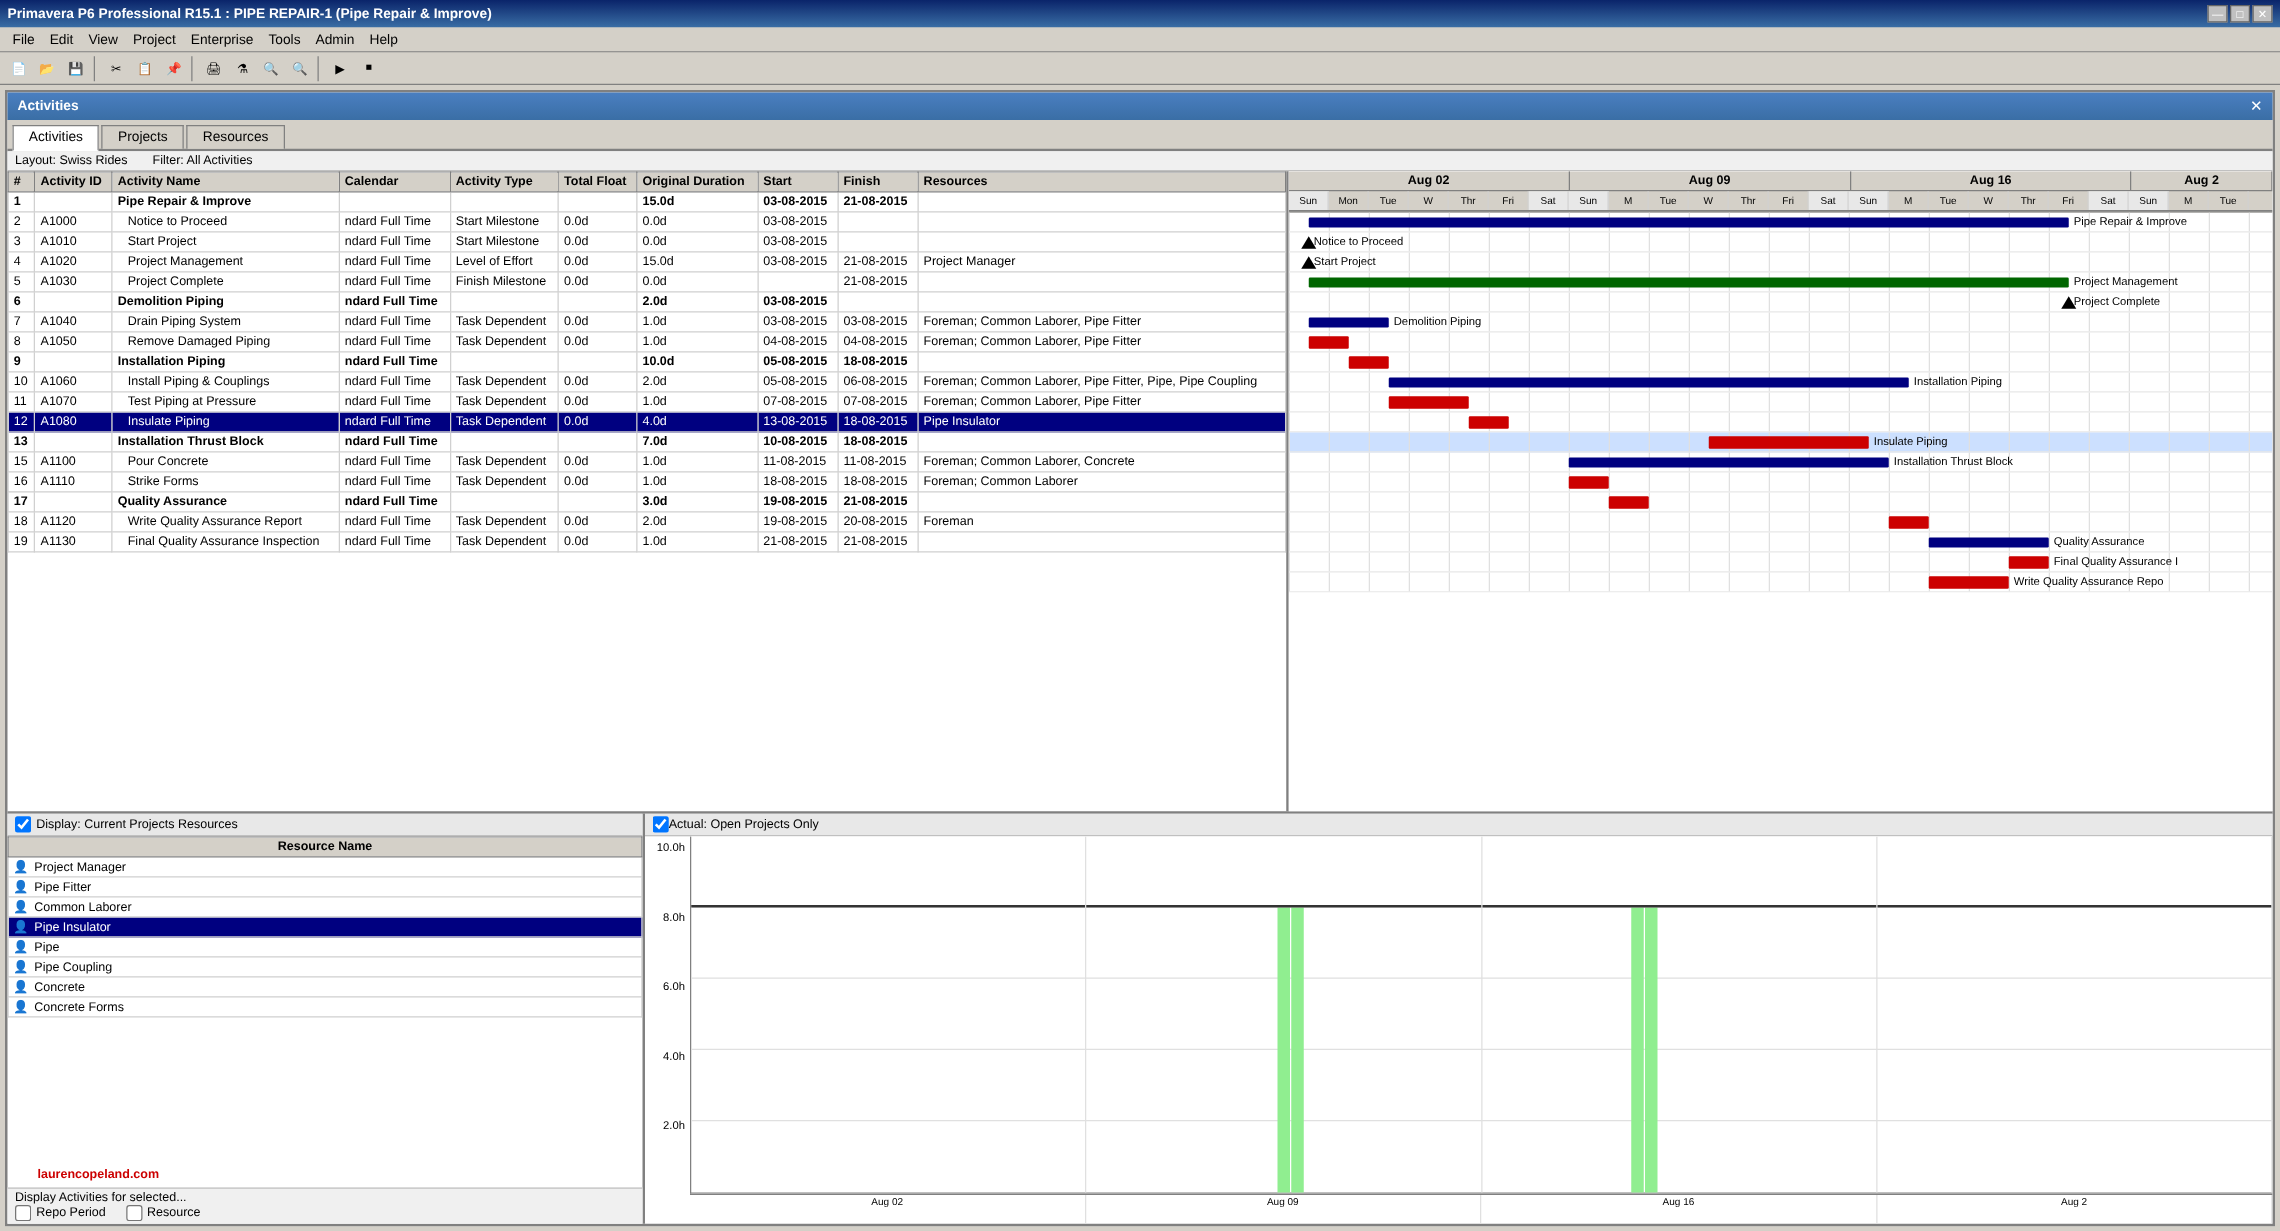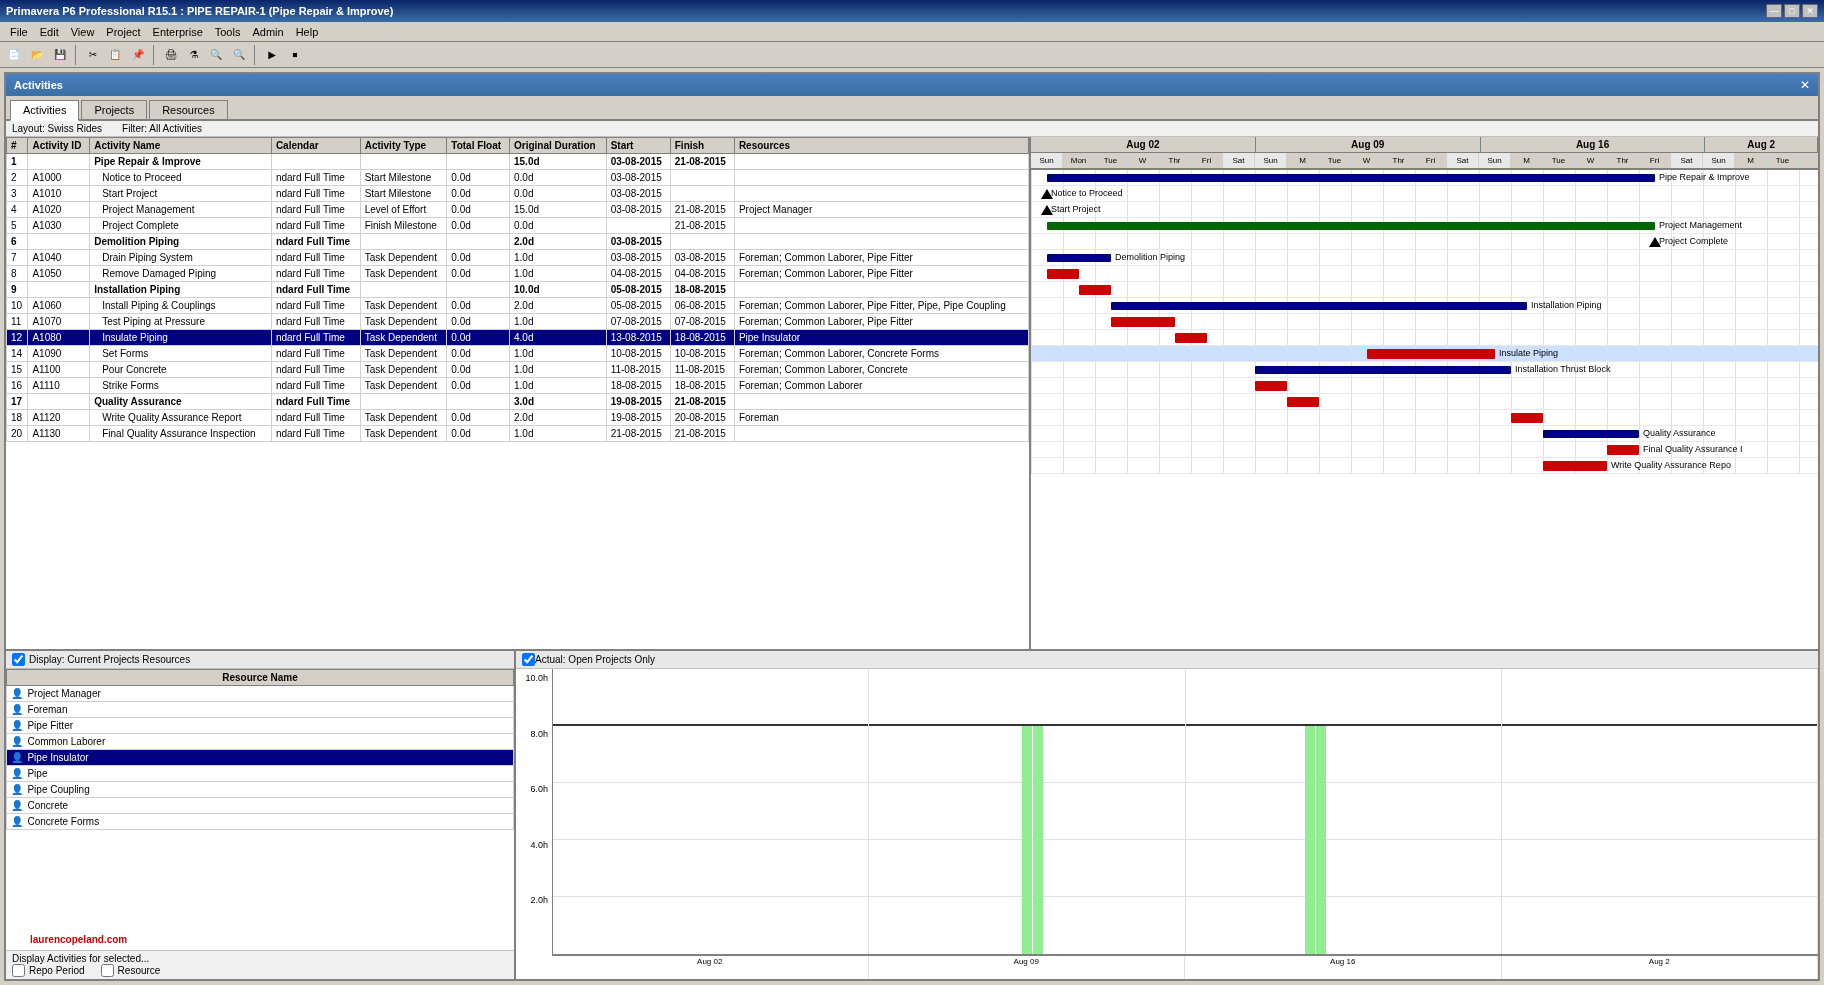--- a/index.html
+++ b/index.html
@@ -593,31 +593,31 @@
                   <td>A1080</td>
                   <td class="indent-1">Insulate Piping</td>
                   <td>ndard Full Time</td>
                   <td>Task Dependent</td>
                   <td>0.0d</td>
                   <td>4.0d</td>
                   <td>13-08-2015</td>
                   <td>18-08-2015</td>
                   <td>Pipe Insulator</td>
                 </tr>
-                <tr>
-                  <td>14</td>
-                  <td>A1090</td>
-                  <td class="indent-1">Set Forms</td>
-                  <td>ndard Full Time</td>
-                  <td>Task Dependent</td>
-                  <td>0.0d</td>
-                  <td>1.0d</td>
+                <tr class="row-group">
+                  <td>13</td>
+                  <td></td>
+                  <td>Installation Thrust Block</td>
+                  <td>ndard Full Time</td>
+                  <td></td>
+                  <td></td>
+                  <td>7.0d</td>
                   <td>10-08-2015</td>
-                  <td>10-08-2015</td>
-                  <td>Foreman; Common Laborer, Concrete Forms</td>
+                  <td>18-08-2015</td>
+                  <td></td>
                 </tr>
                 <tr>
                   <td>15</td>
                   <td>A1100</td>
                   <td class="indent-1">Pour Concrete</td>
                   <td>ndard Full Time</td>
                   <td>Task Dependent</td>
                   <td>0.0d</td>
                   <td>1.0d</td>
                   <td>11-08-2015</td>
@@ -654,21 +654,21 @@
                   <td class="indent-1">Write Quality Assurance Report</td>
                   <td>ndard Full Time</td>
                   <td>Task Dependent</td>
                   <td>0.0d</td>
                   <td>2.0d</td>
                   <td>19-08-2015</td>
                   <td>20-08-2015</td>
                   <td>Foreman</td>
                 </tr>
                 <tr>
-                  <td>20</td>
+                  <td>19</td>
                   <td>A1130</td>
                   <td class="indent-1">Final Quality Assurance Inspection</td>
                   <td>ndard Full Time</td>
                   <td>Task Dependent</td>
                   <td>0.0d</td>
                   <td>1.0d</td>
                   <td>21-08-2015</td>
                   <td>21-08-2015</td>
                   <td></td>
                 </tr>
@@ -1273,23 +1273,20 @@
           <div class="resource-table-container">
             <table class="resource-table">
               <thead>
                 <tr>
                   <th>Resource Name</th>
                 </tr>
               </thead>
               <tbody id="resource-tbody">
               <tr>
                     <td><span class="resource-icon">👤</span>Project Manager</td>
-                  </tr>
-                  <tr>
-                    <td><span class="resource-icon">👤</span>Foreman</td>
                   </tr>
                   <tr>
                     <td><span class="resource-icon">👤</span>Pipe Fitter</td>
                   </tr>
                   <tr>
                     <td><span class="resource-icon">👤</span>Common Laborer</td>
                   </tr>
                   <tr class="resource-row-selected">
                     <td><span class="resource-icon">👤</span>Pipe Insulator</td>
                   </tr>

